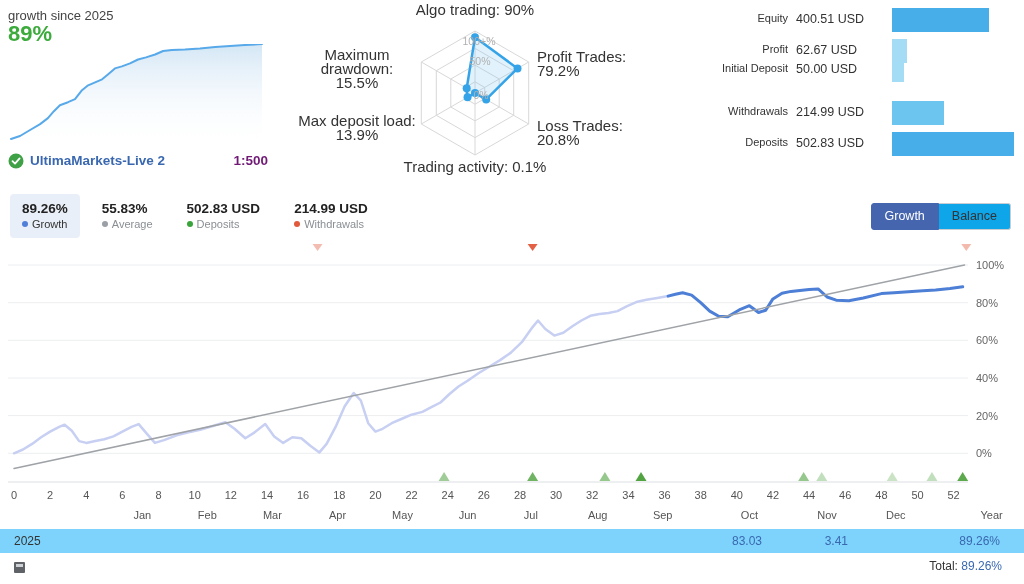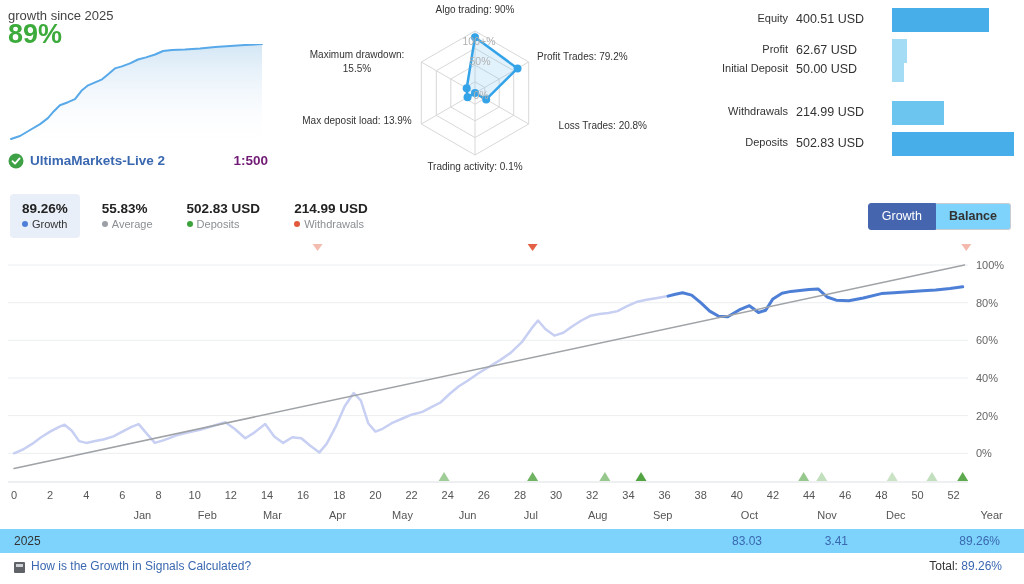--- a/index.html
+++ b/index.html
@@ -3,33 +3,33 @@
 <meta charset="utf-8">
 <style>
   * { box-sizing: border-box; }
   html,body { margin:0; padding:0; background:#fff; }
   body, svg text { font-family:"Liberation Sans", sans-serif; }
   .page { position:relative; width:1024px; height:584px; background:#fff; overflow:hidden; }
 
   
   .growth-block { position:absolute; left:8px; top:8px; width:260px; height:172px; }
   .growth-caption { font-size:13px; color:#444; }
-  .growth-value { font-size:27px; font-weight:bold; color:#3cab3c; line-height:22px; }
+  .growth-value { font-size:22px; font-weight:bold; color:#3cab3c; line-height:22px; }
   #sparkline { position:absolute; left:0; top:36px; }
   .account-row { position:absolute; left:0; top:144px; width:260px; height:20px; }
   .verify-icon { position:absolute; left:0; top:1px; width:16px; height:16px; }
   .account-name { position:absolute; left:22px; top:1px; font-size:13.5px; font-weight:bold; color:#3a68b0; text-decoration:none; }
   .leverage { position:absolute; right:0; top:1px; font-size:13.5px; font-weight:bold; color:#701a75; }
 
   .radar-block { position:absolute; left:300px; top:0; width:345px; height:190px; }
   #radar-svg { position:absolute; left:0; top:0; }
-  .radar-label { position:absolute; font-size:10px; color:#333; line-height:14px; }
+  .radar-label { position:absolute; font-size:15px; color:#333; line-height:14px; }
   .rl-top    { left:75px;  top:3px;   width:200px; text-align:center; }
   .rl-pright { left:237px; top:50px;  width:110px; text-align:left; }
-  .rl-lright { left:237px; top:119px; width:110px; text-align:right; }
+  .rl-lright { left:237px; top:119px; width:110px; text-align:left; }
   .rl-bottom { left:75px;  top:160px; width:200px; text-align:center; }
   .rl-mload  { left:-2px;  top:114px; width:118px; text-align:center; }
   .rl-mdd    { left:-2px;  top:48px;  width:118px; text-align:center; }
 
   .bars-block { position:absolute; left:700px; top:8px; width:316px; height:170px; }
   .bar-row { position:absolute; left:0; width:316px; height:24px; }
   .bar-label { position:absolute; left:0; top:4px; width:88px; text-align:right; font-size:11px; color:#333; }
   .bar-value { position:absolute; left:96px; top:4px; width:86px; text-align:left; font-size:12.5px; color:#333; }
   .bar-track { position:absolute; left:192px; top:0; width:122px; height:24px; }
   .bar-fill { position:absolute; left:0; top:0; height:24px; }
@@ -39,21 +39,21 @@
   .stat-tab { position:relative; padding:7px 12px 6px 12px; border-radius:4px; margin-right:10px; cursor:pointer; }
   .stat-tab.active { background:#e9eff8; }
   .stat-value { font-size:13.5px; font-weight:bold; color:#222; line-height:16px; }
   .stat-label-row { font-size:11px; color:#8a8f94; line-height:14px; }
   .stat-tab.active .stat-label-row { color:#333; }
   .stat-dot { display:inline-block; width:6px; height:6px; border-radius:50%; margin-right:4px; vertical-align:1px; }
 
   .view-toggle { position:absolute; right:13px; top:203px; height:27px; display:flex; }
   .toggle-btn { height:27px; padding:0 13px; font-size:12.5px; line-height:25px; cursor:pointer; }
   .toggle-btn.selected { background:#4565ae; color:#fff; border:1px solid #4565ae; border-radius:3px 0 0 3px; }
-  .toggle-btn.plain { background:#7dd3fc; color:#333; border:1px solid #c9ccd1; border-left:none; border-radius:0 3px 3px 0;font-weight:bold; }
+  .toggle-btn.plain { background:#0ea5e9; color:#333; border:1px solid #c9ccd1; border-left:none; border-radius:0 3px 3px 0; }
 
   
   #main-chart { position:absolute; left:0; top:240px; }
 
   
   .year-row { position:absolute; left:0; top:529px; width:1024px; height:24px; background:#7dd3fc; }
   .year-label { position:absolute; left:14px; top:0; line-height:24px; font-size:12px; color:#333; }
   .year-cell { position:absolute; top:0; line-height:24px; font-size:12px; color:#3a68b0; }
   .cell-oct { right:262px; }
   .cell-nov { right:176px; }
@@ -263,17 +263,16 @@
 
   <div class="year-row">
     <span class="year-label">2025</span>
     <span class="year-cell cell-oct">83.03</span>
     <span class="year-cell cell-nov">3.41</span>
     <span class="year-cell cell-year">89.26%</span>
   </div>
 
   <div class="footer">
     <span class="calc-icon"></span>
-    <a href="#" class="footer-link">How is the Growth in Signals Calculated?</a>
     <span class="footer-total"><span>Total:</span> <span class="total-value">89.26%</span></span>
   </div>
 
 </div>
 
 </body></html>

